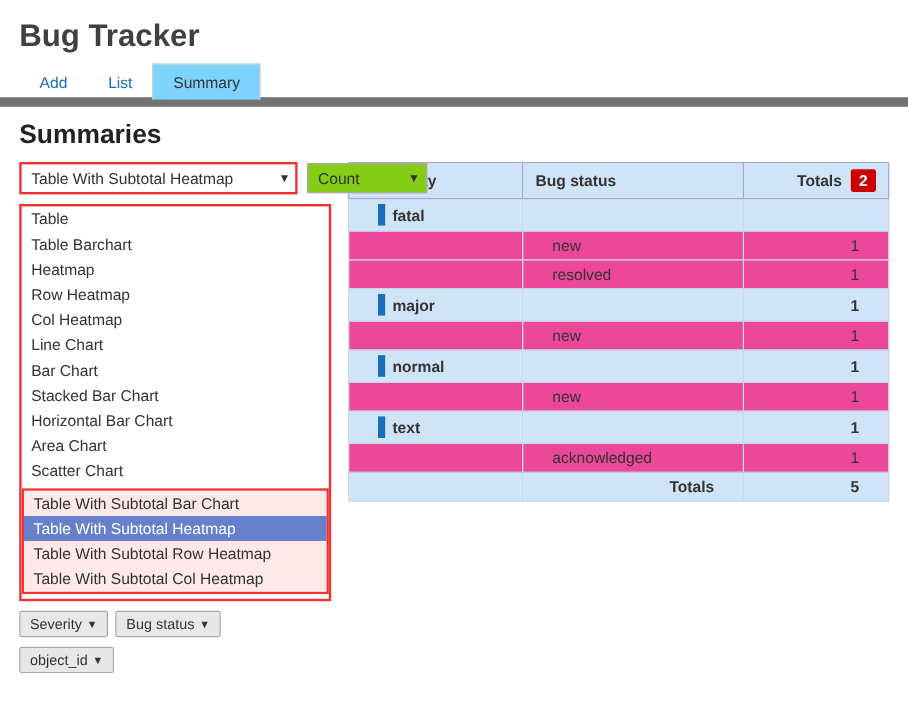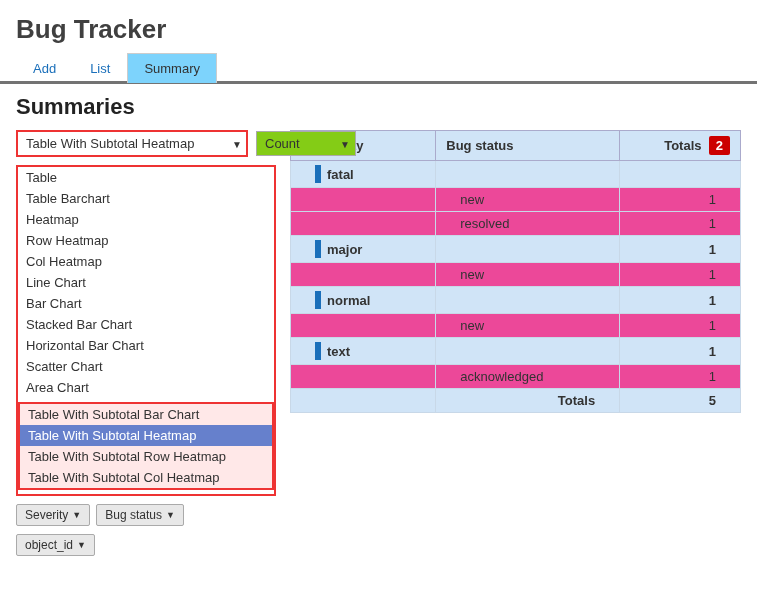--- a/index.html
+++ b/index.html
@@ -1,20 +1,20 @@
 <!DOCTYPE html>
 <html><head>
   <meta charset="utf-8">
   <style>
     * { box-sizing: border-box; margin: 0; padding: 0; }
     body { font-family: Arial, sans-serif; font-size: 13px; background: #fff; color: #333; }
 
     .app-title { color: #404040; font-size: 26px; font-weight: bold; padding: 14px 16px 6px 16px; }
 
-    .tabs-bar { display: flex; border-bottom: 3px solid #737373; padding: 0 16px; margin-bottom: 0; }
+    .tabs-bar { display: flex; border-bottom: 8px solid #737373; padding: 0 16px; margin-bottom: 0; }
     .tab-item { padding: 7px 16px; cursor: pointer; font-size: 13px; color: #1a6fba; border: 1px solid transparent; border-bottom: none; position: relative; top: 2px; }
     .tab-item.active { background: #7dd3fc; border-color: #ccc; border-bottom-color: #fff; color: #333; font-weight: normal; }
 
     .main-content { display: flex; padding: 10px 16px; }
 
     .page-heading { font-size: 22px; font-weight: bold; margin-bottom: 10px; color: #222; }
 
     .left-panel { width: 260px; flex-shrink: 0; margin-right: 14px; }
 
     
@@ -111,22 +111,22 @@
       <div class="dropdown-list">
         <div class="dl-item">Table</div>
         <div class="dl-item">Table Barchart</div>
         <div class="dl-item">Heatmap</div>
         <div class="dl-item">Row Heatmap</div>
         <div class="dl-item">Col Heatmap</div>
         <div class="dl-item">Line Chart</div>
         <div class="dl-item">Bar Chart</div>
         <div class="dl-item">Stacked Bar Chart</div>
         <div class="dl-item">Horizontal Bar Chart</div>
+        <div class="dl-item">Area Chart</div>
         <div class="dl-item">Scatter Chart</div>
-        <div class="dl-item">Area Chart</div>
 
         <div class="dl-group">
           <div class="dl-item">Table With Subtotal Bar Chart</div>
           <div class="dl-item selected-highlight">Table With Subtotal Heatmap</div>
           <div class="dl-item">Table With Subtotal Row Heatmap</div>
           <div class="dl-item">Table With Subtotal Col Heatmap</div>
         </div>
       </div>
 
       <div class="group-buttons" style="margin-top: 8px;">

